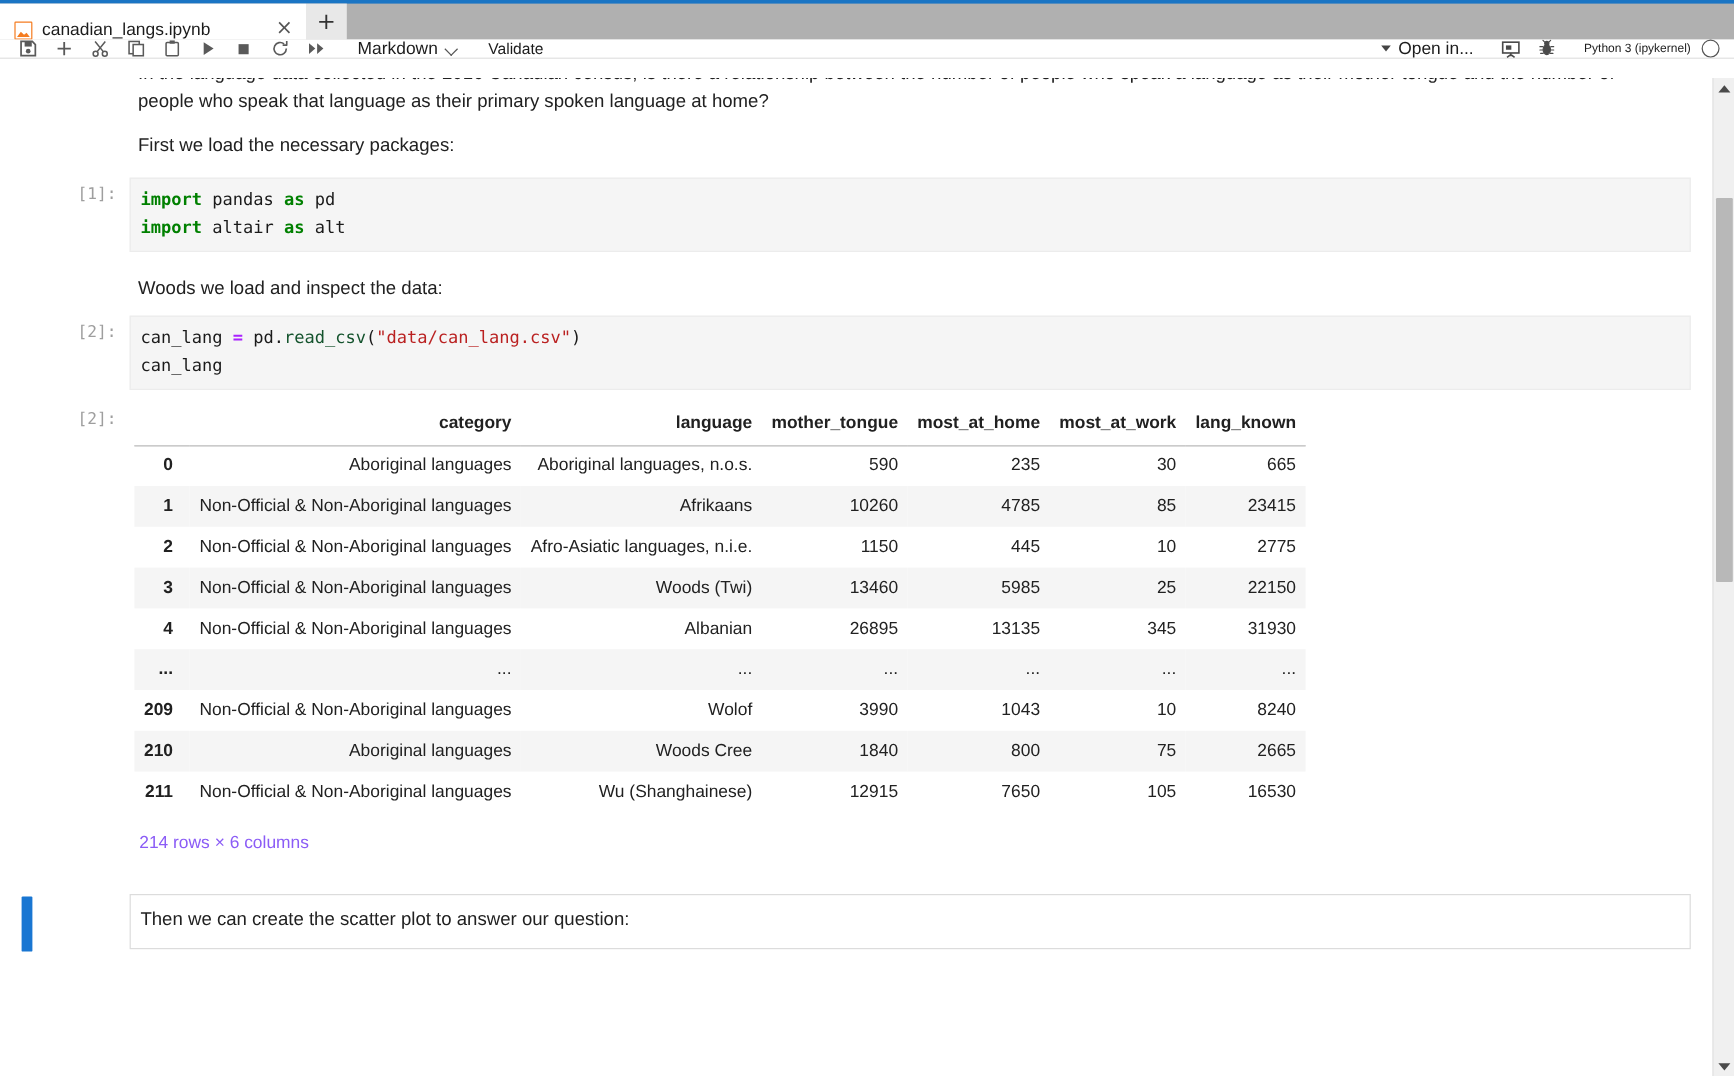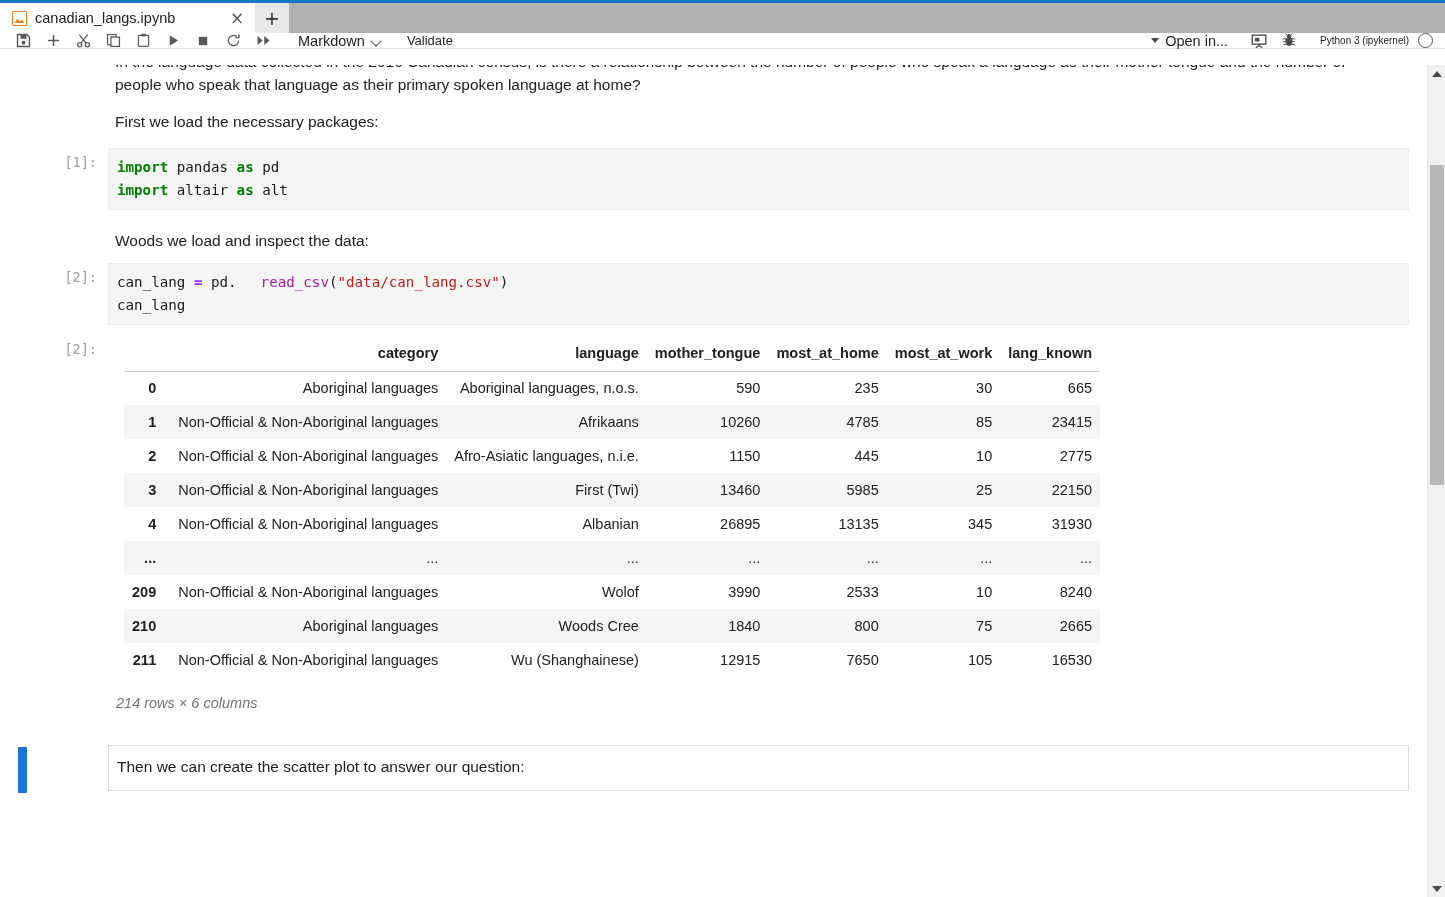--- a/index.html
+++ b/index.html
@@ -25,21 +25,21 @@
     width: 1445px; height: 33px;
     background: #b0b0b0;
     border-top: 3px solid #1a75c4;
     display: flex;
     align-items: flex-end;
   }
   .tab {
     height: 30px;
     background: #ffffff;
     display: flex;
-    align-items: center;
+    align-items: flex-end;
     padding: 0 8px 0 12px;
     gap: 8px;
     min-width: 255px;
     font-size: 14.5px;
     color: #1c1c1c;
   }
   .tab-icon {
     width: 15px; height: 15px;
     flex: 0 0 15px;
     border: 1.7px solid #f57c20;
@@ -184,36 +184,36 @@
     padding: 7px 0 7px 8px;
     font-family: "DejaVu Sans Mono", monospace;
     font-size: 14.2px;
     line-height: 1.62;
     color: #1a1a1a;
     white-space: pre;
     margin-right: 18px;
   }
   .k  { color: #008000; font-weight: bold; }   
   .op { color: #aa22ff; font-weight: bold; }   
-  .fn { color: #a21caf; margin-left: 24px; }                      
+  .fn { color: #14532d; }                      
   .st { color: #ba2121; }                      
 
   
   .out-row {
     display: flex;
     align-items: flex-start;
     margin-top: 10px;
   }
   .out-body { flex: 1 1 auto; }
 
   table.df {
     border-collapse: collapse;
     font-size: 14.5px;
     color: #212121;
-    margin-left: 16px;
+    margin-left: 4px;
   }
   table.df th, table.df td {
     padding: 5px 8px;
     border: none;
     white-space: nowrap;
     line-height: 1.3;
   }
   table.df thead th {
     font-weight: bold;
     text-align: right;
@@ -225,24 +225,23 @@
   table.df tbody th {
     font-weight: bold;
     text-align: right;
     padding-right: 14px;
   }
   table.df tbody td { text-align: right; }
   table.df tbody tr:nth-child(even) { background: #f5f5f5; }
   table.df tbody tr { height: 34px; }
   .df-shape {
     font-size: 14.5px;
-    color: #737373;
+    color: #8b5cf6;
     margin-top: 18px;
     margin-left: 8px;
-    font-style: italic;
   }
 
   
   .sel-cell {
     position: relative;
     margin-top: 34px;
     display: flex;
     align-items: stretch;
   }
   .sel-bar {
@@ -474,21 +473,21 @@
                 <td>Non-Official &amp; Non-Aboriginal languages</td>
                 <td>Afro-Asiatic languages, n.i.e.</td>
                 <td>1150</td>
                 <td>445</td>
                 <td>10</td>
                 <td>2775</td>
               </tr>
               <tr>
                 <th>3</th>
                 <td>Non-Official &amp; Non-Aboriginal languages</td>
-                <td>First (Twi)</td>
+                <td>Woods (Twi)</td>
                 <td>13460</td>
                 <td>5985</td>
                 <td>25</td>
                 <td>22150</td>
               </tr>
               <tr>
                 <th>4</th>
                 <td>Non-Official &amp; Non-Aboriginal languages</td>
                 <td>Albanian</td>
                 <td>26895</td>
@@ -503,21 +502,21 @@
                 <td>...</td>
                 <td>...</td>
                 <td>...</td>
                 <td>...</td>
               </tr>
               <tr>
                 <th>209</th>
                 <td>Non-Official &amp; Non-Aboriginal languages</td>
                 <td>Wolof</td>
                 <td>3990</td>
-                <td>2533</td>
+                <td>1043</td>
                 <td>10</td>
                 <td>8240</td>
               </tr>
               <tr>
                 <th>210</th>
                 <td>Aboriginal languages</td>
                 <td>Woods Cree</td>
                 <td>1840</td>
                 <td>800</td>
                 <td>75</td>

